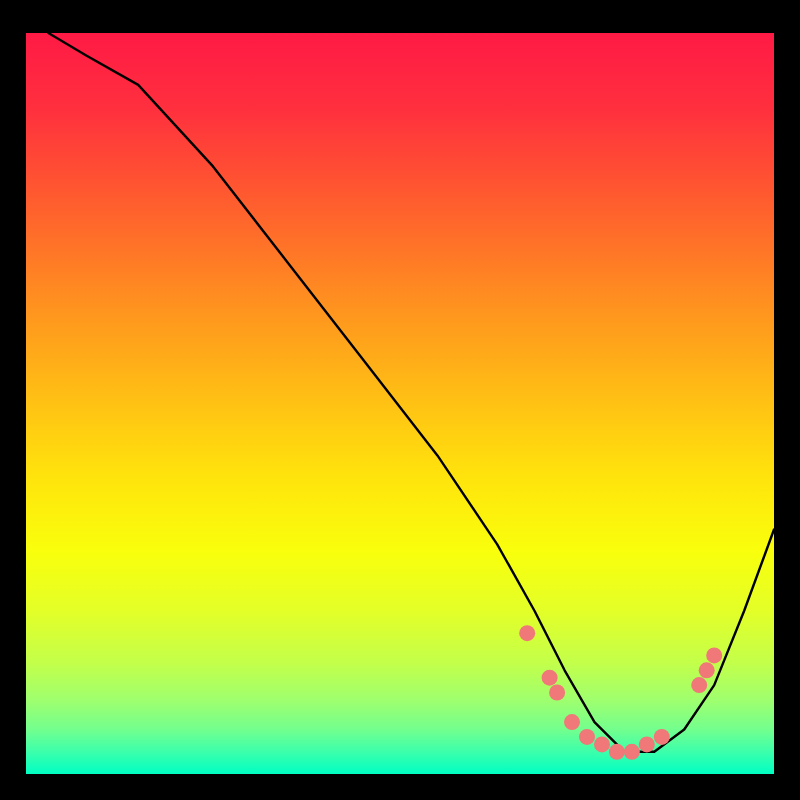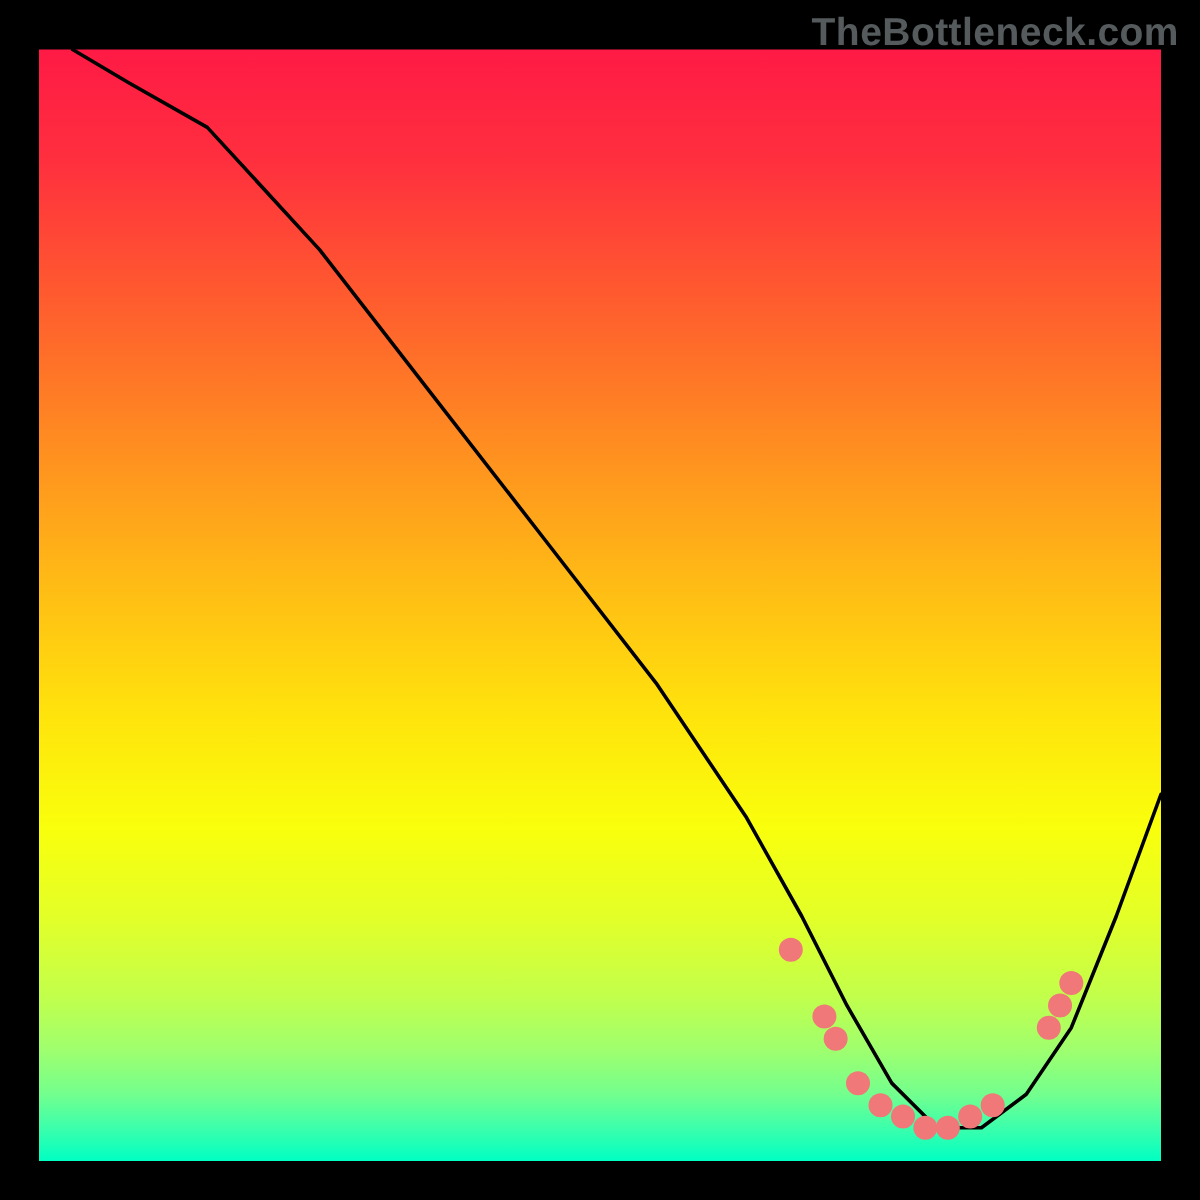--- a/index.html
+++ b/index.html
@@ -72,15 +72,14 @@
         <circle cx="616.9" cy="751.8" r="8" fill="#f07878"></circle>
         <circle cx="631.9" cy="751.8" r="8" fill="#f07878"></circle>
         <circle cx="646.8" cy="744.4" r="8" fill="#f07878"></circle>
         <circle cx="661.8" cy="736.9" r="8" fill="#f07878"></circle>
         <circle cx="699.2" cy="685.1" r="8" fill="#f07878"></circle>
         <circle cx="706.7" cy="670.3" r="8" fill="#f07878"></circle>
         <circle cx="714.2" cy="655.4" r="8" fill="#f07878"></circle>
       </g>
   </svg>
 
-  <div class="watermark">TheBottleneck.com</div>
 
 </div>
 
 </body></html>

